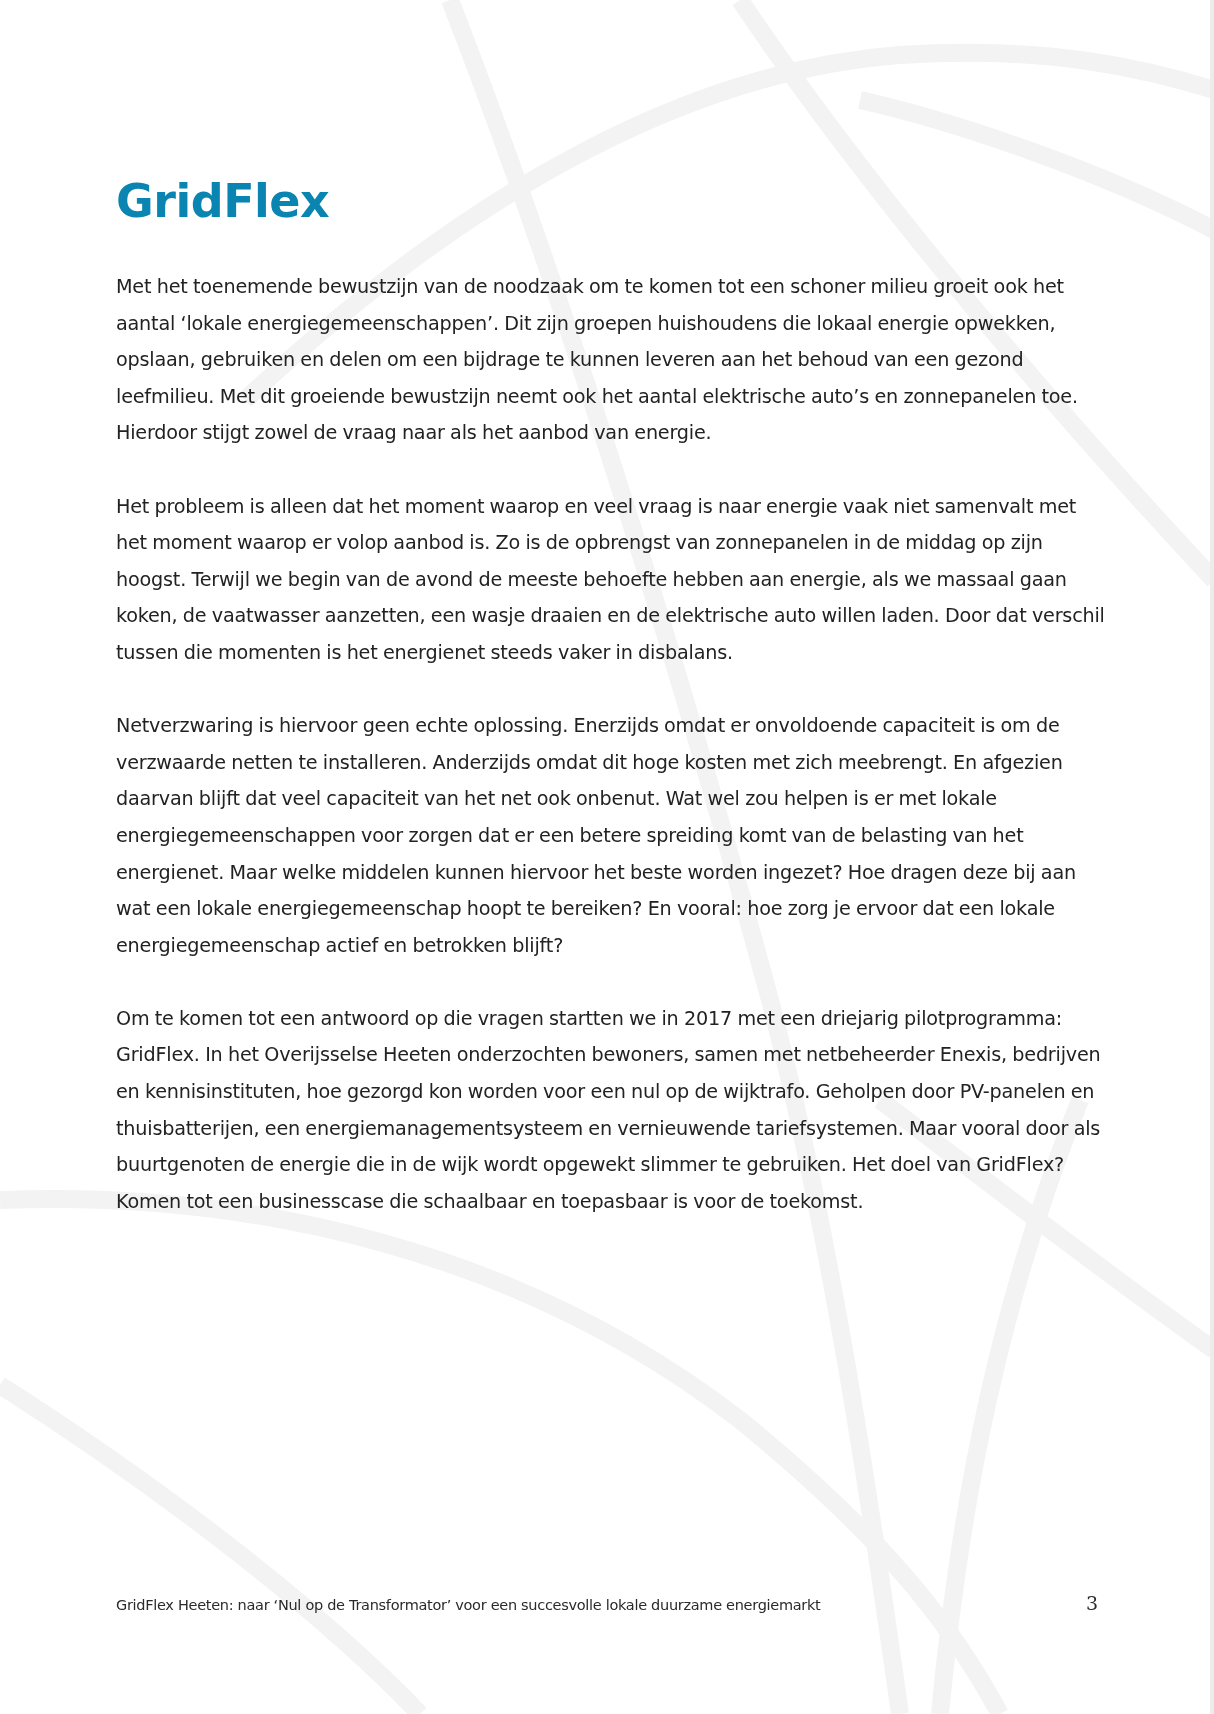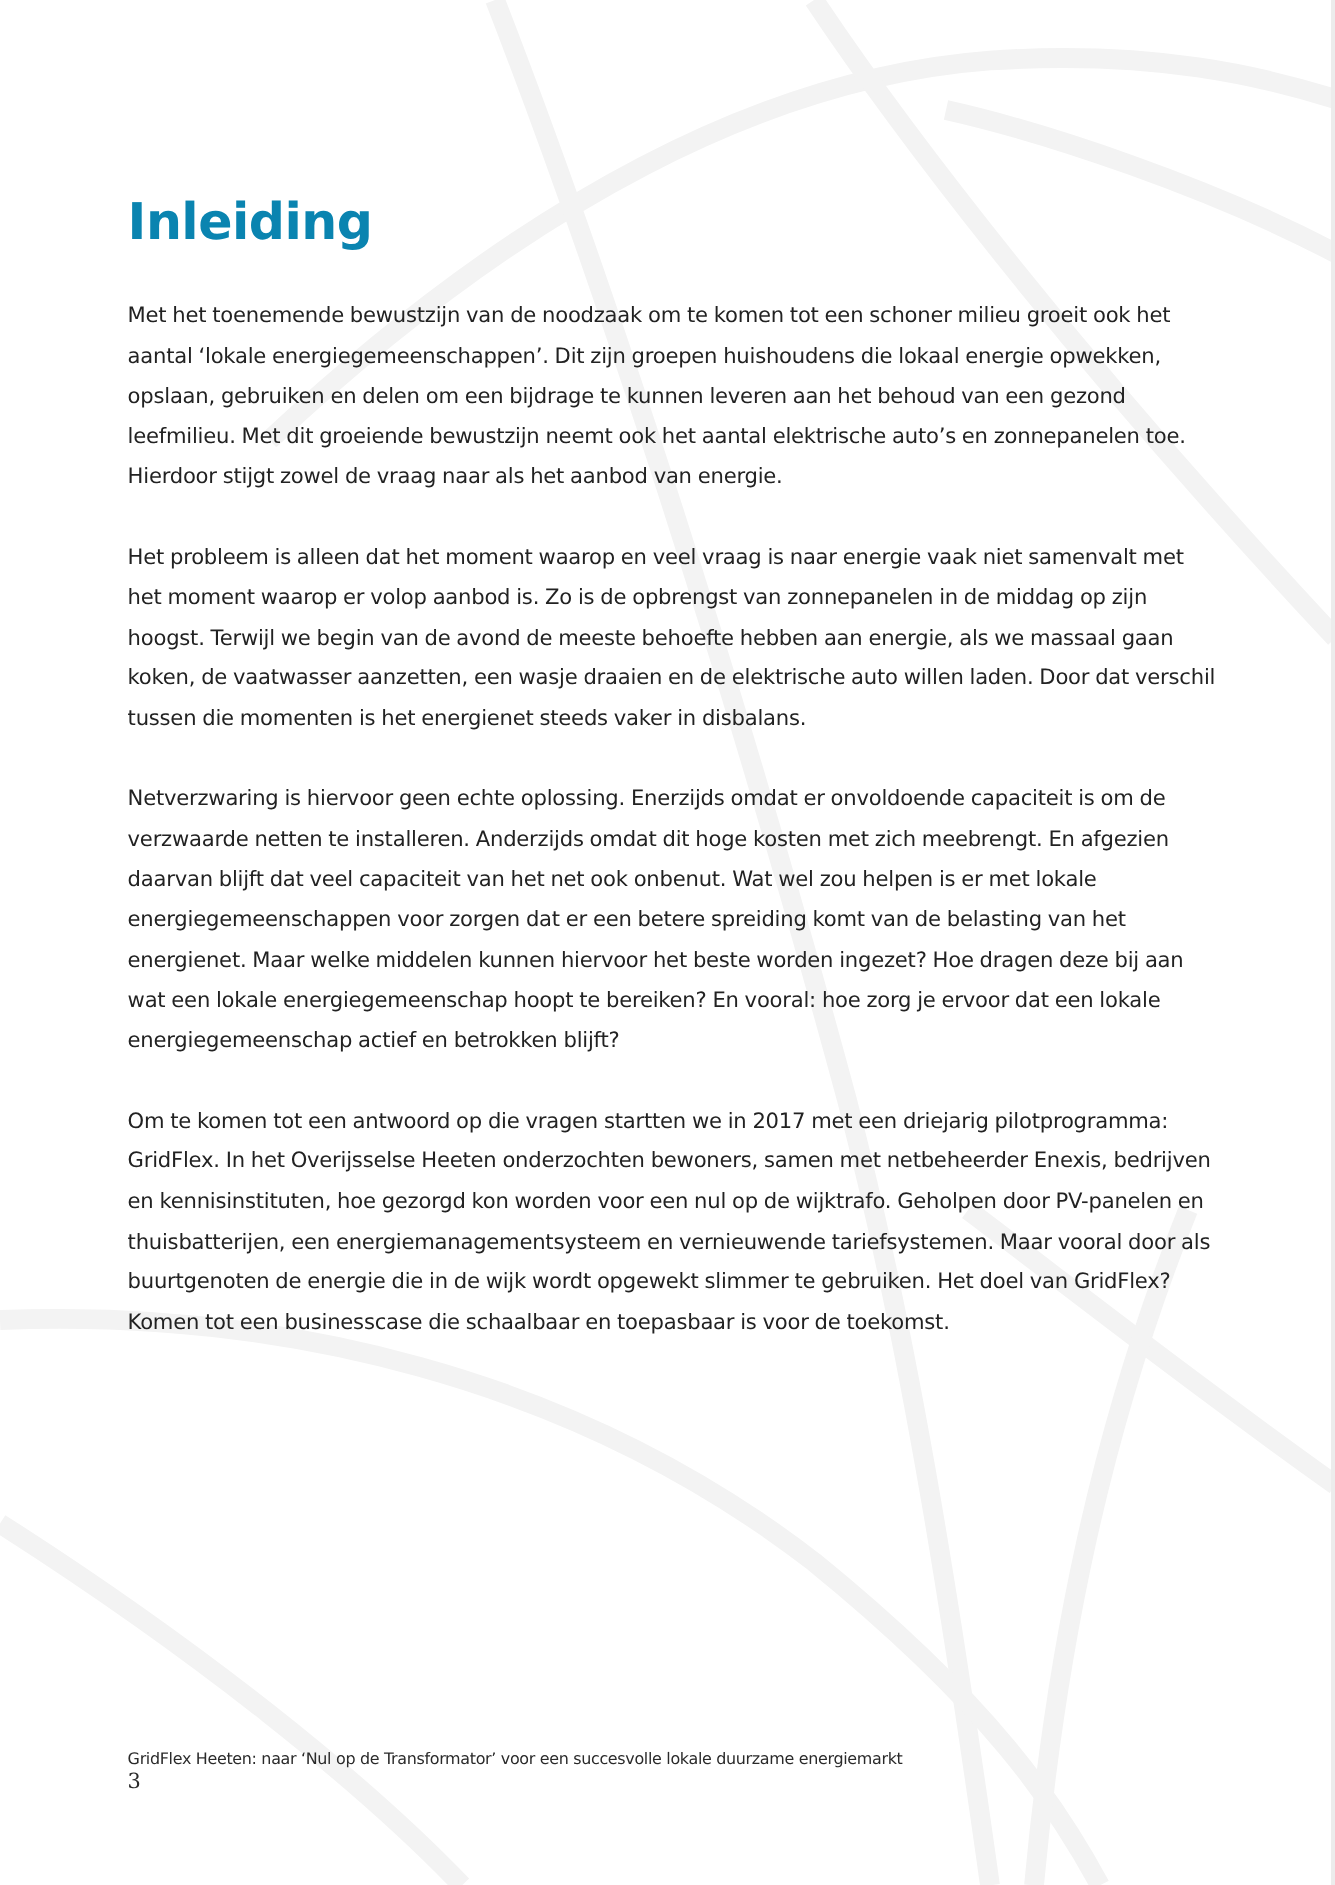--- a/index.html
+++ b/index.html
@@ -59,21 +59,20 @@
     }
     .footer {
       position: absolute;
       left: 116px;
       top: 1592px;
       width: 982px;
       z-index: 2;
       display: flex;
       justify-content: space-between;
       align-items: baseline;
-      flex-direction: column;
     }
     .footer-title {
       font-size: 14.5px;
       color: #2a2a2a;
       letter-spacing: -0.3px;
     }
     .page-number {
       font-family: "DejaVu Serif", serif;
       font-size: 19px;
       color: #2a2a2a;
@@ -89,21 +88,21 @@
   <path d="M 1214 230 C 1100 170, 950 120, 860 100" style="stroke: rgb(243, 243, 243);"></path>
   <path d="M 0 1200 C 250 1190, 520 1250, 740 1420 C 900 1550, 960 1640, 1000 1714" style="stroke: rgb(243, 243, 243);"></path>
   <path d="M 0 1385 C 180 1500, 330 1620, 420 1714" style="stroke: rgb(243, 243, 243);"></path>
   <path d="M 1214 1350 C 1060 1240, 960 1160, 880 1100" style="stroke: rgb(243, 243, 243);"></path>
   <path d="M 1080 1100 C 1000 1300, 960 1500, 940 1714" style="stroke: rgb(243, 243, 243);"></path>
 </svg>
 
 <div class="page-edge"></div>
 
 <div class="content">
-  <h1 class="page-title" style="color: rgb(10, 132, 176);">Inleiding</h1>
+  <h1 class="page-title" style="color: rgb(10, 132, 176);">GridFlex</h1>
   <div class="body-text">
     <p class="para">Met het toenemende bewustzijn van de noodzaak om te komen tot een schoner milieu groeit ook het aantal ‘lokale energiegemeenschappen’. Dit zijn groepen huishoudens die lokaal energie opwekken, opslaan, gebruiken en delen om een bijdrage te kunnen leveren aan het behoud van een gezond leefmilieu. Met dit groeiende bewustzijn neemt ook het aantal elektrische auto’s en zonnepanelen toe. Hierdoor stijgt zowel de vraag naar als het aanbod van energie.</p>
     <p class="para">Het probleem is alleen dat het moment waarop en veel vraag is naar energie vaak niet samenvalt met het moment waarop er volop aanbod is. Zo is de opbrengst van zonnepanelen in de middag op zijn hoogst. Terwijl we begin van de avond de meeste behoefte hebben aan energie, als we massaal gaan koken, de vaatwasser aanzetten, een wasje draaien en de elektrische auto willen laden. Door dat verschil tussen die momenten is het energienet steeds vaker in disbalans.</p>
     <p class="para">Netverzwaring is hiervoor geen echte oplossing. Enerzijds omdat er onvoldoende capaciteit is om de verzwaarde netten te installeren. Anderzijds omdat dit hoge kosten met zich meebrengt. En afgezien daarvan blijft dat veel capaciteit van het net ook onbenut. Wat wel zou helpen is er met lokale energiegemeenschappen voor zorgen dat er een betere spreiding komt van de belasting van het energienet. Maar welke middelen kunnen hiervoor het beste worden ingezet? Hoe dragen deze bij aan wat een lokale energiegemeenschap hoopt te bereiken? En vooral: hoe zorg je ervoor dat een lokale energiegemeenschap actief en betrokken blijft?</p>
     <p class="para">Om te komen tot een antwoord op die vragen startten we in 2017 met een driejarig pilotprogramma: GridFlex. In het Overijsselse Heeten onderzochten bewoners, samen met netbeheerder Enexis, bedrijven en kennisinstituten, hoe gezorgd kon worden voor een nul op de wijktrafo. Geholpen door PV-panelen en thuisbatterijen, een energiemanagementsysteem en vernieuwende tariefsystemen. Maar vooral door als buurtgenoten de energie die in de wijk wordt opgewekt slimmer te gebruiken. Het doel van GridFlex? Komen tot een businesscase die schaalbaar en toepasbaar is voor de toekomst.</p>
   </div>
 </div>
 
 <div class="footer">
   <span class="footer-title">GridFlex Heeten: naar ‘Nul op de Transformator’ voor een succesvolle lokale duurzame energiemarkt</span>

